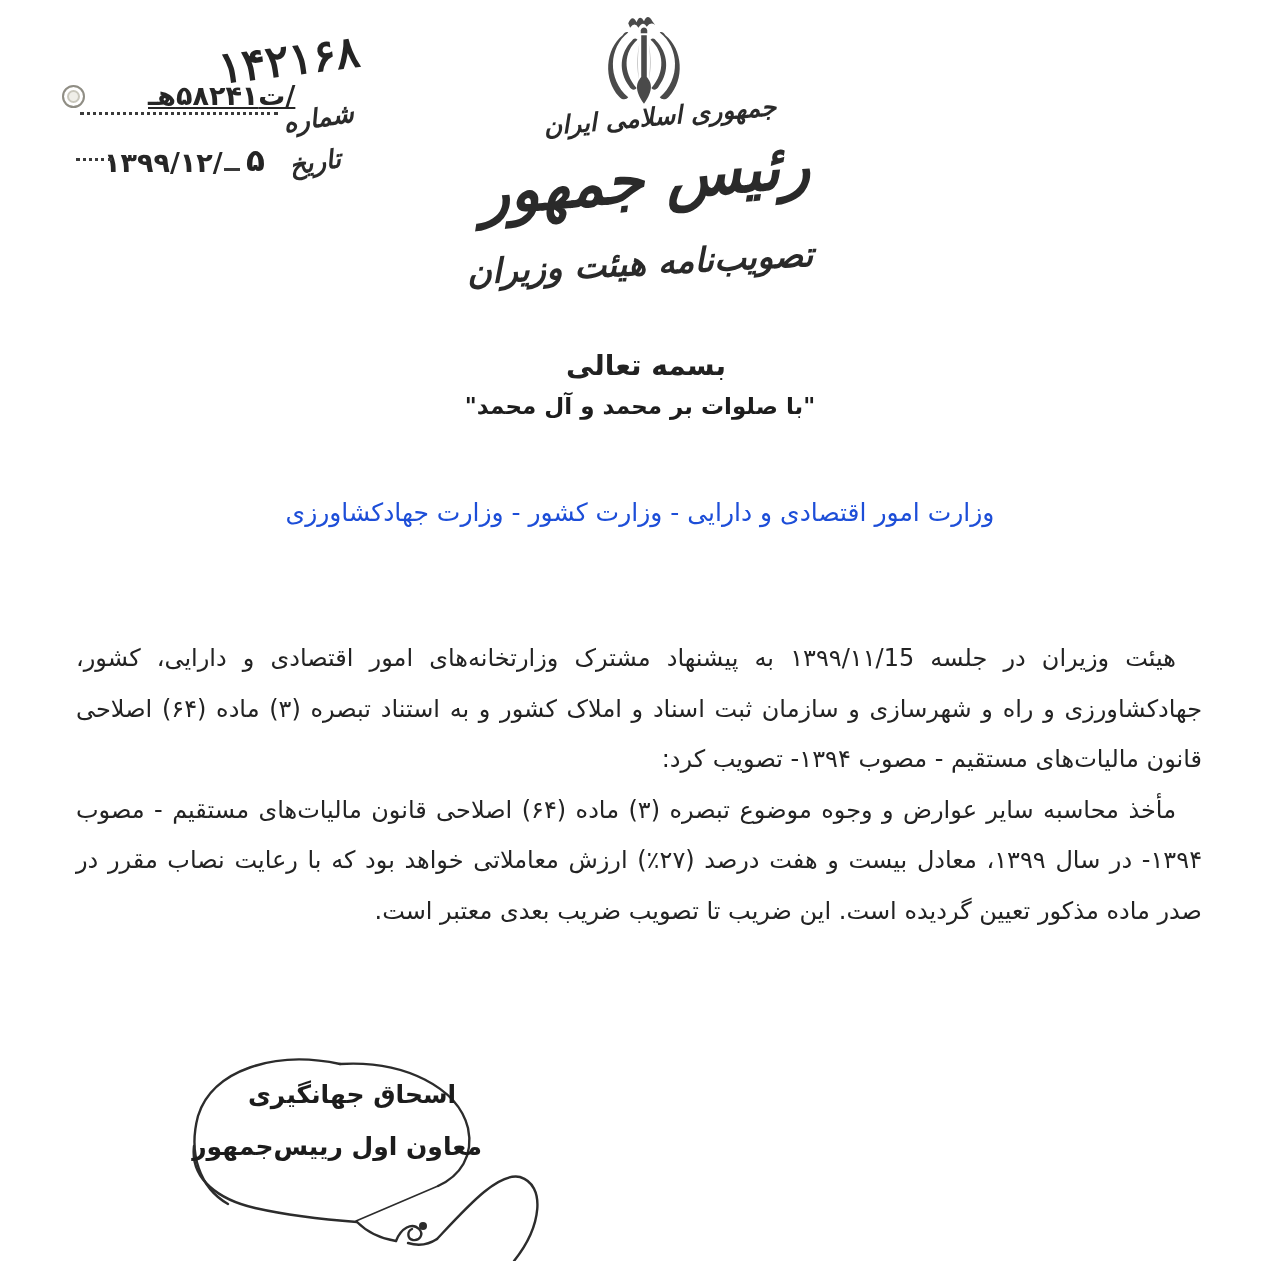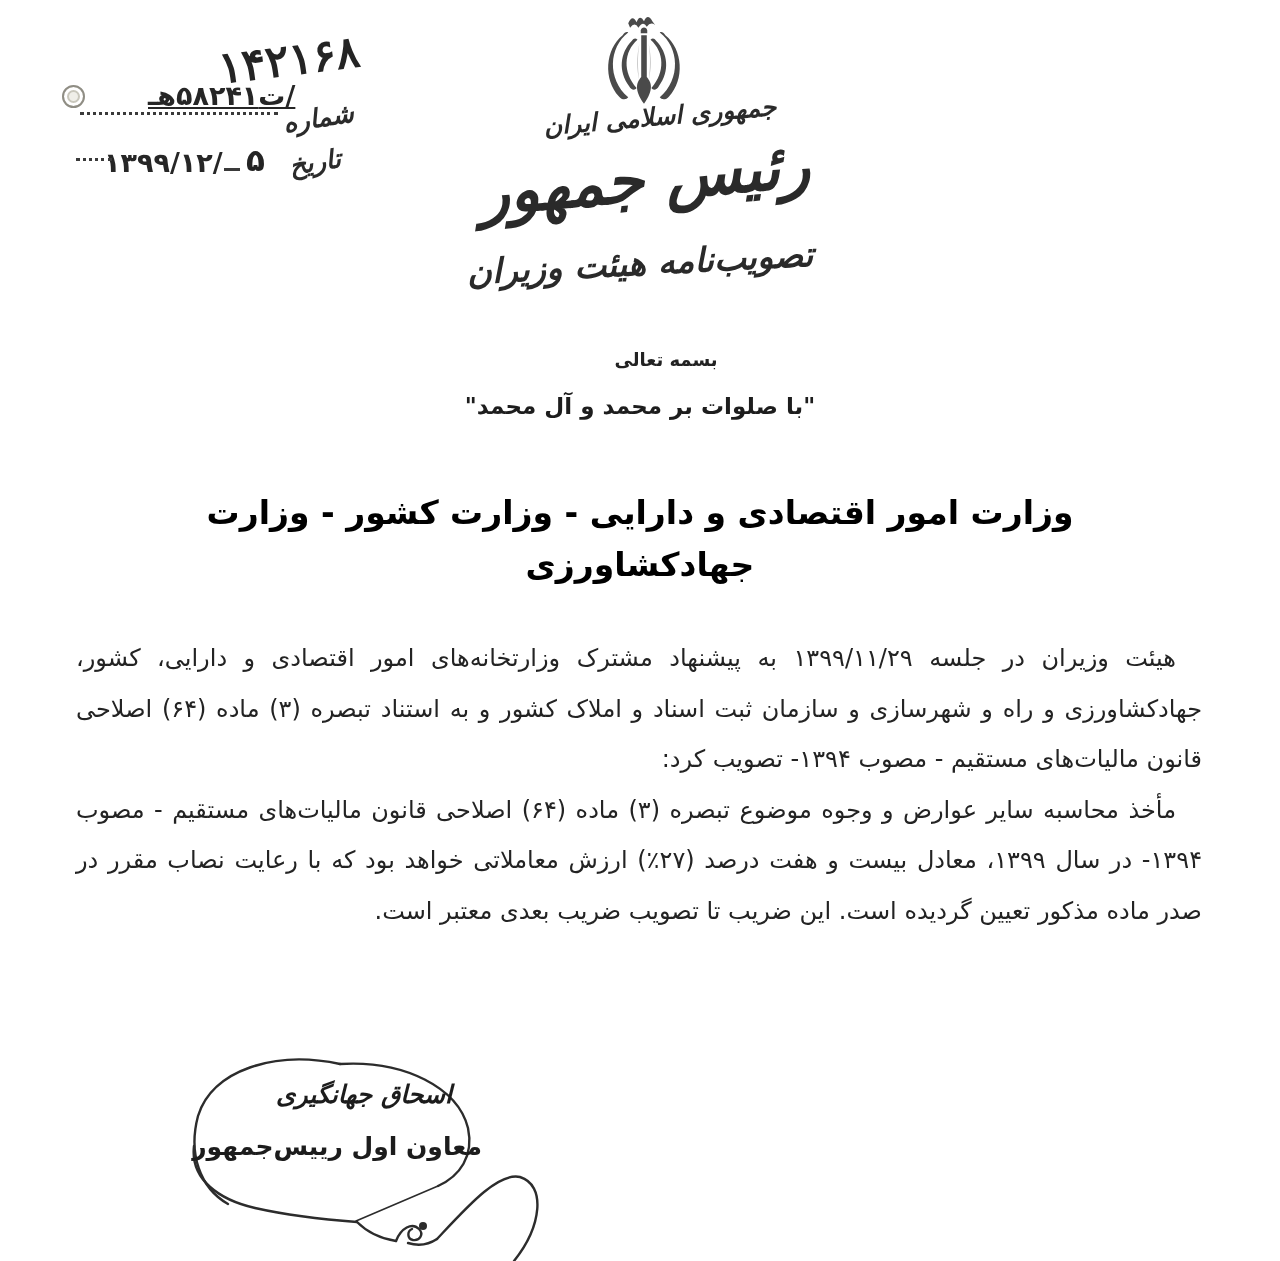--- a/index.html
+++ b/index.html
@@ -132,25 +132,25 @@
     left: 450px;
     top: 243px;
     width: 380px;
     font-size: 34px;
     transform: rotate(-3deg);
   }
 
   
   .bismillah {
     position: absolute;
-    left: 456px;
+    left: 436px;
     top: 349px;
     width: 420px;
     text-align: center;
-    font-size: 18px;
+    font-size: 28px;
     font-weight: 600;
     color: #222222;
   }
   .salawat {
     position: absolute;
     left: 390px;
     top: 393px;
     width: 500px;
     text-align: center;
     font-size: 23px;
@@ -158,24 +158,24 @@
     color: #1d1d1d;
   }
 
   
   .addressees {
     position: absolute;
     left: 130px;
     right: 130px;
     top: 487px;
     text-align: center;
-    font-size: 33px;
-    font-weight: bold;
+    font-size: 25px;
+    font-weight: normal;
     line-height: 52px;
-    color: #000000;
+    color: #1d4ed8;
   }
 
   
   .body-text {
     position: absolute;
     left: 76px;
     right: 78px;
     top: 633px;
     font-size: 24px;
     line-height: 50.5px;
@@ -202,21 +202,21 @@
   }
   .sig-name, .sig-title {
     position: absolute;
     width: 300px;
     text-align: center;
     font-size: 25px;
     font-weight: bold;
     color: #1c1c1c;
     white-space: nowrap;
   }
-  .sig-name  { left: 34px; top: 30px; font-style: italic; }
+  .sig-name  { left: 22px; top: 30px; }
   .sig-title { left: 7px;  top: 82px; }
 </style>
 </head>
 <body>
 
 <div class="page">
 
   <div class="handwritten-number">۱۴۲۱۶۸</div>
 
   <span class="punch-hole"></span>
@@ -260,21 +260,21 @@
   <div class="calli doc-type">تصویب‌نامه هیئت وزیران</div>
 
   <div class="bismillah">بسمه تعالی</div>
   <div class="salawat">"با صلوات بر محمد و آل محمد"</div>
 
   <div class="addressees">
     <div>وزارت امور اقتصادی و دارایی - وزارت کشور - وزارت جهادکشاورزی</div>
   </div>
 
   <div class="body-text">
-    <p>هیئت وزیران در جلسه ۱۳۹۹/۱۱/۲۹ به پیشنهاد مشترک وزارتخانه‌های امور اقتصادی و دارایی، کشور، جهادکشاورزی و راه و شهرسازی و سازمان ثبت اسناد و املاک کشور و به استناد تبصره (۳) ماده (۶۴) اصلاحی قانون مالیات‌های مستقیم - مصوب ۱۳۹۴- تصویب کرد:</p>
+    <p>هیئت وزیران در جلسه ۱۳۹۹/۱۱/15 به پیشنهاد مشترک وزارتخانه‌های امور اقتصادی و دارایی، کشور، جهادکشاورزی و راه و شهرسازی و سازمان ثبت اسناد و املاک کشور و به استناد تبصره (۳) ماده (۶۴) اصلاحی قانون مالیات‌های مستقیم - مصوب ۱۳۹۴- تصویب کرد:</p>
     <p>مأخذ محاسبه سایر عوارض و وجوه موضوع تبصره (۳) ماده (۶۴) اصلاحی قانون مالیات‌های مستقیم - مصوب ۱۳۹۴- در سال ۱۳۹۹، معادل بیست و هفت درصد (۲۷٪) ارزش معاملاتی خواهد بود که با رعایت نصاب مقرر در صدر ماده مذکور تعیین گردیده است. این ضریب تا تصویب ضریب بعدی معتبر است.</p>
   </div>
 
   <div class="sig-block">
     <svg class="sig-draw" width="470" height="211" viewBox="0 0 470 211" aria-hidden="true">
       <g fill="none" stroke="#2c2c2c" stroke-width="2.4" stroke-linecap="round">
 
         <path d="M 160 14 C 95 0, 32 20, 18 66 C 8 104, 20 138, 48 154"></path>
         <path d="M 160 14 C 225 10, 278 38, 288 78 C 294 106, 280 126, 258 136"></path>
 

